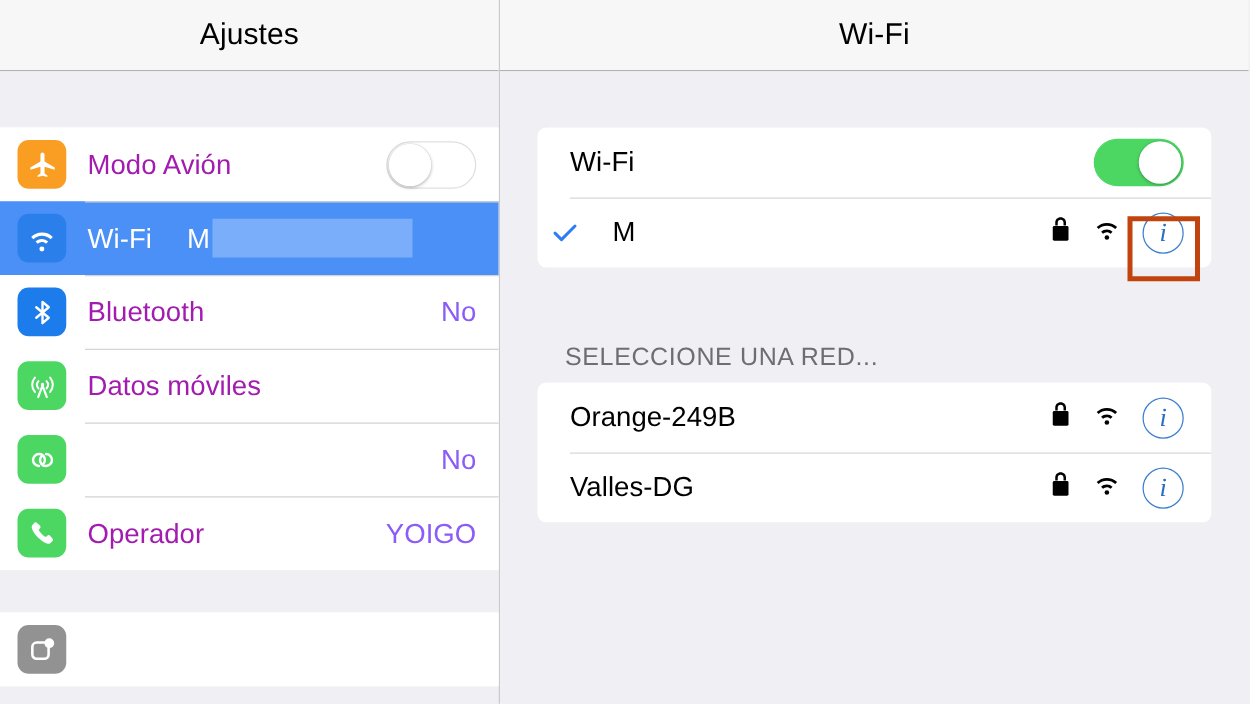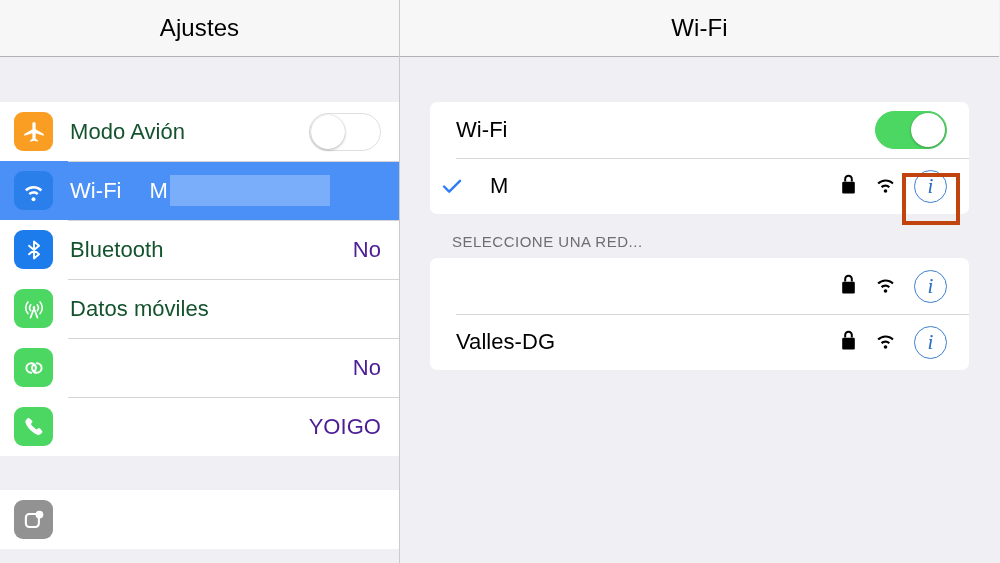--- a/index.html
+++ b/index.html
@@ -99,30 +99,30 @@
   .ic-airplane { background: #FA9E23; }
   .ic-wifi     { background: #2B7FEA; }
   .ic-bt       { background: #1C7CEB; }
   .ic-cell     { background: #4CD763; }
   .ic-tether   { background: #4CD763; }
   .ic-phone    { background: #4CD763; }
   .ic-notif    { background: #929292; }
 
   .row-label {
     font-size: 22px;
-    color: #14532d;
+    color: #a21caf;
     letter-spacing: 0.05px;
     white-space: nowrap;
   }
   .row.selected .row-label { color: #FFFFFF; }
 
   .row-value {
     margin-left: auto;
     font-size: 22px;
-    color: #4c1d95;
+    color: #8b5cf6;
     white-space: nowrap;
     letter-spacing: 0.05px;
   }
   .row.selected .row-value {
     color: #FFFFFF;
     margin-left: 28px;
   }
 
   .redaction {
     height: 31px;
@@ -227,28 +227,29 @@
     align-items: center;
     justify-content: center;
     color: #2B6CC4;
     font-size: 21px;
     font-family: "Liberation Serif", serif;
     font-style: italic;
     line-height: 1;
   }
 
   .section-head {
-    font-size: 15px;
+    font-size: 20px;
     color: #6D6D72;
     letter-spacing: 0.5px;
     padding: 0 0 0 52px;
     height: 44px;
     display: flex;
     align-items: flex-end;
     padding-bottom: 8px;
+    margin-top: 48px;
   }
 
   .hilite-box {
     position: absolute;
     border: 4px solid #C1440E;
     background: transparent;
     pointer-events: none;
   }
 </style>
 </head>
@@ -323,20 +324,21 @@
         </div>
         <div class="row-value">No</div>
       </div>
 
       <div class="row">
         <div class="app-icon ic-phone">
           <svg width="24" height="24" viewBox="0 0 24 24" fill="#fff">
             <path d="M7.3 3.2c-.6-.5-1.5-.4-2 .2L4 5c-.7.8-.8 1.9-.4 2.9 1 2.6 2.7 5 4.8 7.1s4.5 3.8 7.1 4.8c1 .4 2.1.2 2.9-.5l1.5-1.3c.6-.5.7-1.4.2-2l-2-2.4c-.5-.6-1.4-.7-2-.2l-1.5 1.2c-1.2-.7-2.3-1.5-3.2-2.5-1-1-1.8-2-2.5-3.2l1.2-1.5c.5-.6.4-1.5-.2-2L7.3 3.2z"></path>
           </svg>
         </div>
+        <div class="row-label">Operador</div>
         <div class="row-value">YOIGO</div>
       </div>
 
     </div>
 
     <div class="gap" style="height:34px"></div>
 
     <div class="group">
       <div class="row">
         <div class="app-icon ic-notif">
@@ -392,20 +394,21 @@
         </div>
       </div>
 
     </div>
 
     <div class="section-head">SELECCIONE UNA RED...</div>
 
     <div class="card">
 
       <div class="drow">
+        <div class="dlabel">Orange-249B</div>
         <div class="drow-icons">
           <span>
             <svg width="17" height="21" viewBox="0 0 16 20" fill="#000">
               <path d="M8 0.8c-2.4 0-4.1 1.8-4.1 4v2.3h1.9V4.8c0-1.3.9-2.2 2.2-2.2s2.2.9 2.2 2.2v2.3h1.9V4.8c0-2.2-1.7-4-4.1-4z"></path>
               <rect x="2" y="7.4" width="12" height="11.2" rx="1.1"></rect>
             </svg>
           </span>
           <span>
             <svg width="25" height="19" viewBox="0 0 24 18" fill="#000">
               <circle cx="12" cy="15.2" r="1.75"></circle>

